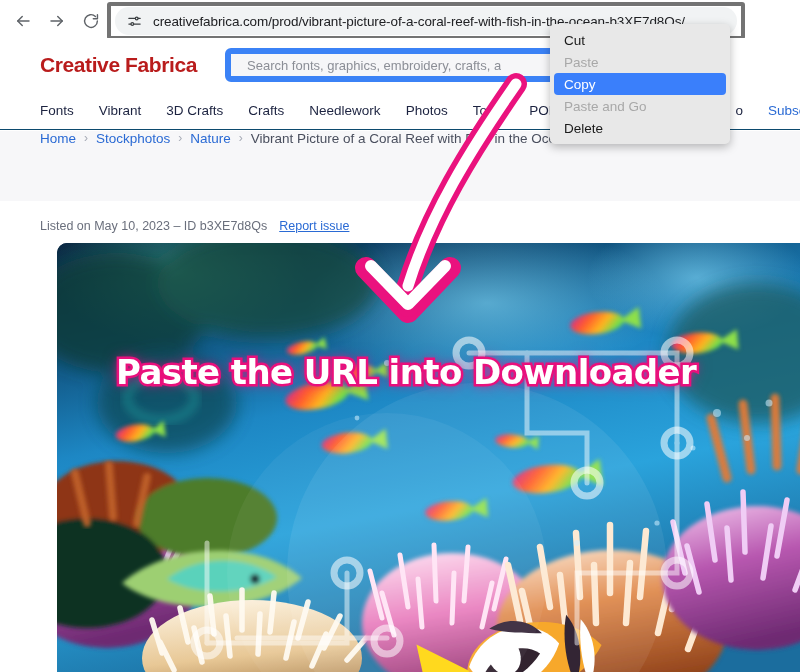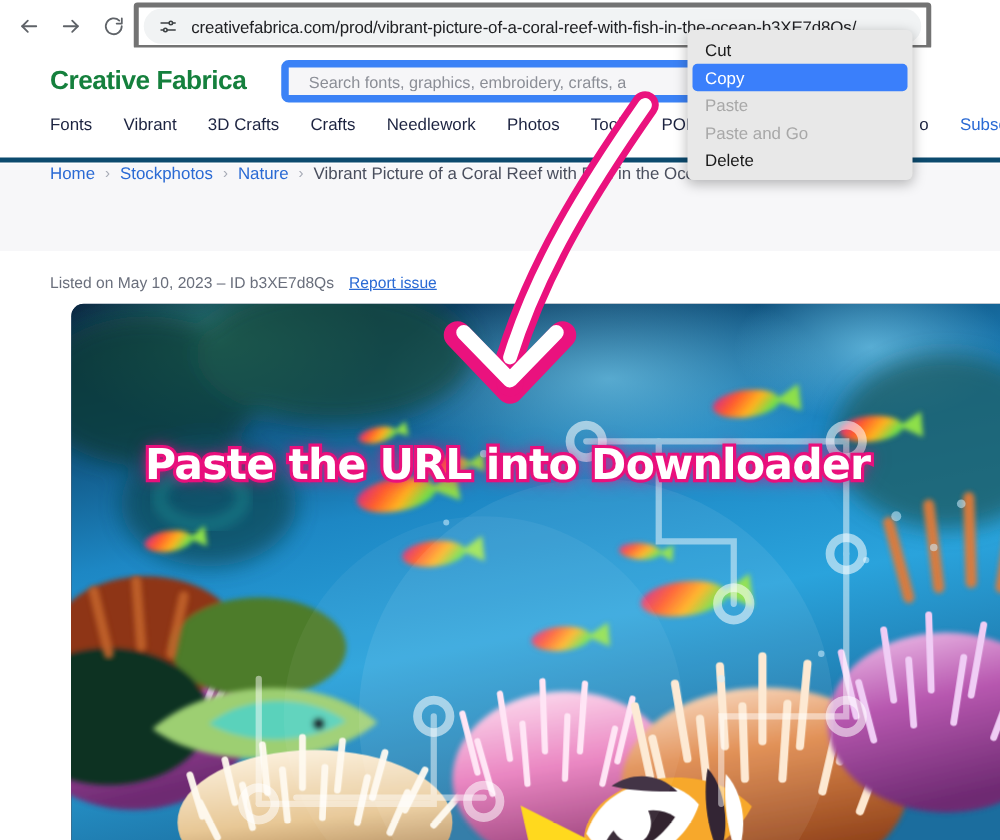--- a/index.html
+++ b/index.html
@@ -99,21 +99,21 @@
     position: absolute;
     top: 38px; left: 0;
     width: 800px; height: 54px;
     background: #ffffff;
     display: flex; align-items: center;
     padding-left: 40px;
   }
   .brand {
     font-size: 21px;
     font-weight: bold;
-    color: #15803d;
+    color: #b91c1c;
     letter-spacing: -0.4px;
     white-space: nowrap;
   }
   .search-box {
     margin-left: 28px;
     width: 470px; height: 34px;
     background: #f6f6f8;
     border: 6px solid #3b82f6;
     border-radius: 6px;
     display: flex; align-items: center;
@@ -125,22 +125,22 @@
     white-space: nowrap;
     overflow: hidden;
   }
 
   
   .nav-row {
     position: absolute;
     top: 92px; left: 0;
     width: 800px; height: 38px;
     background: #ffffff;
-    border-bottom: 4px solid #0c4a6e;
-    display: flex; align-items: flex-start;
+    border-bottom: 1px solid #0c4a6e;
+    display: flex; align-items: center;
     padding-left: 40px;
     gap: 25px;
   }
   .nav-link {
     font-size: 13.5px;
     color: #1c2340;
     white-space: nowrap;
   }
   .nav-link.accent { color: #2a6ad4; }
 
@@ -583,22 +583,22 @@
         <circle cx="150" cy="400" r="13"></circle>
         <circle cx="330" cy="398" r="13"></circle>
       </g>
 
       <circle cx="330" cy="330" r="160" fill="#ffffff" opacity="0.05"></circle>
     </svg>
   </div>
 
   <div class="ctx-menu">
     <div class="ctx-item">Cut</div>
+    <div class="ctx-item disabled">Paste</div>
     <div class="ctx-item selected">Copy</div>
-    <div class="ctx-item disabled">Paste</div>
     <div class="ctx-item disabled">Paste and Go</div>
     <div class="ctx-item">Delete</div>
   </div>
 
   <div class="anno-layer">
     <svg width="800" height="672" viewBox="0 0 800 672" style="position:absolute;inset:0">
       <path d="M516 84 C470 150, 430 215, 408 286" fill="none" stroke="#ea127e" stroke-width="22" stroke-linecap="round"></path>
       <path d="M366 268 L408 312 L450 268" fill="none" stroke="#ea127e" stroke-width="22" stroke-linecap="round" stroke-linejoin="round"></path>
       <path d="M408 286 L408 306" stroke="#ea127e" stroke-width="22" stroke-linecap="round"></path>
       <path d="M516 84 C470 150, 430 215, 408 286" fill="none" stroke="#ffffff" stroke-width="11" stroke-linecap="round"></path>

